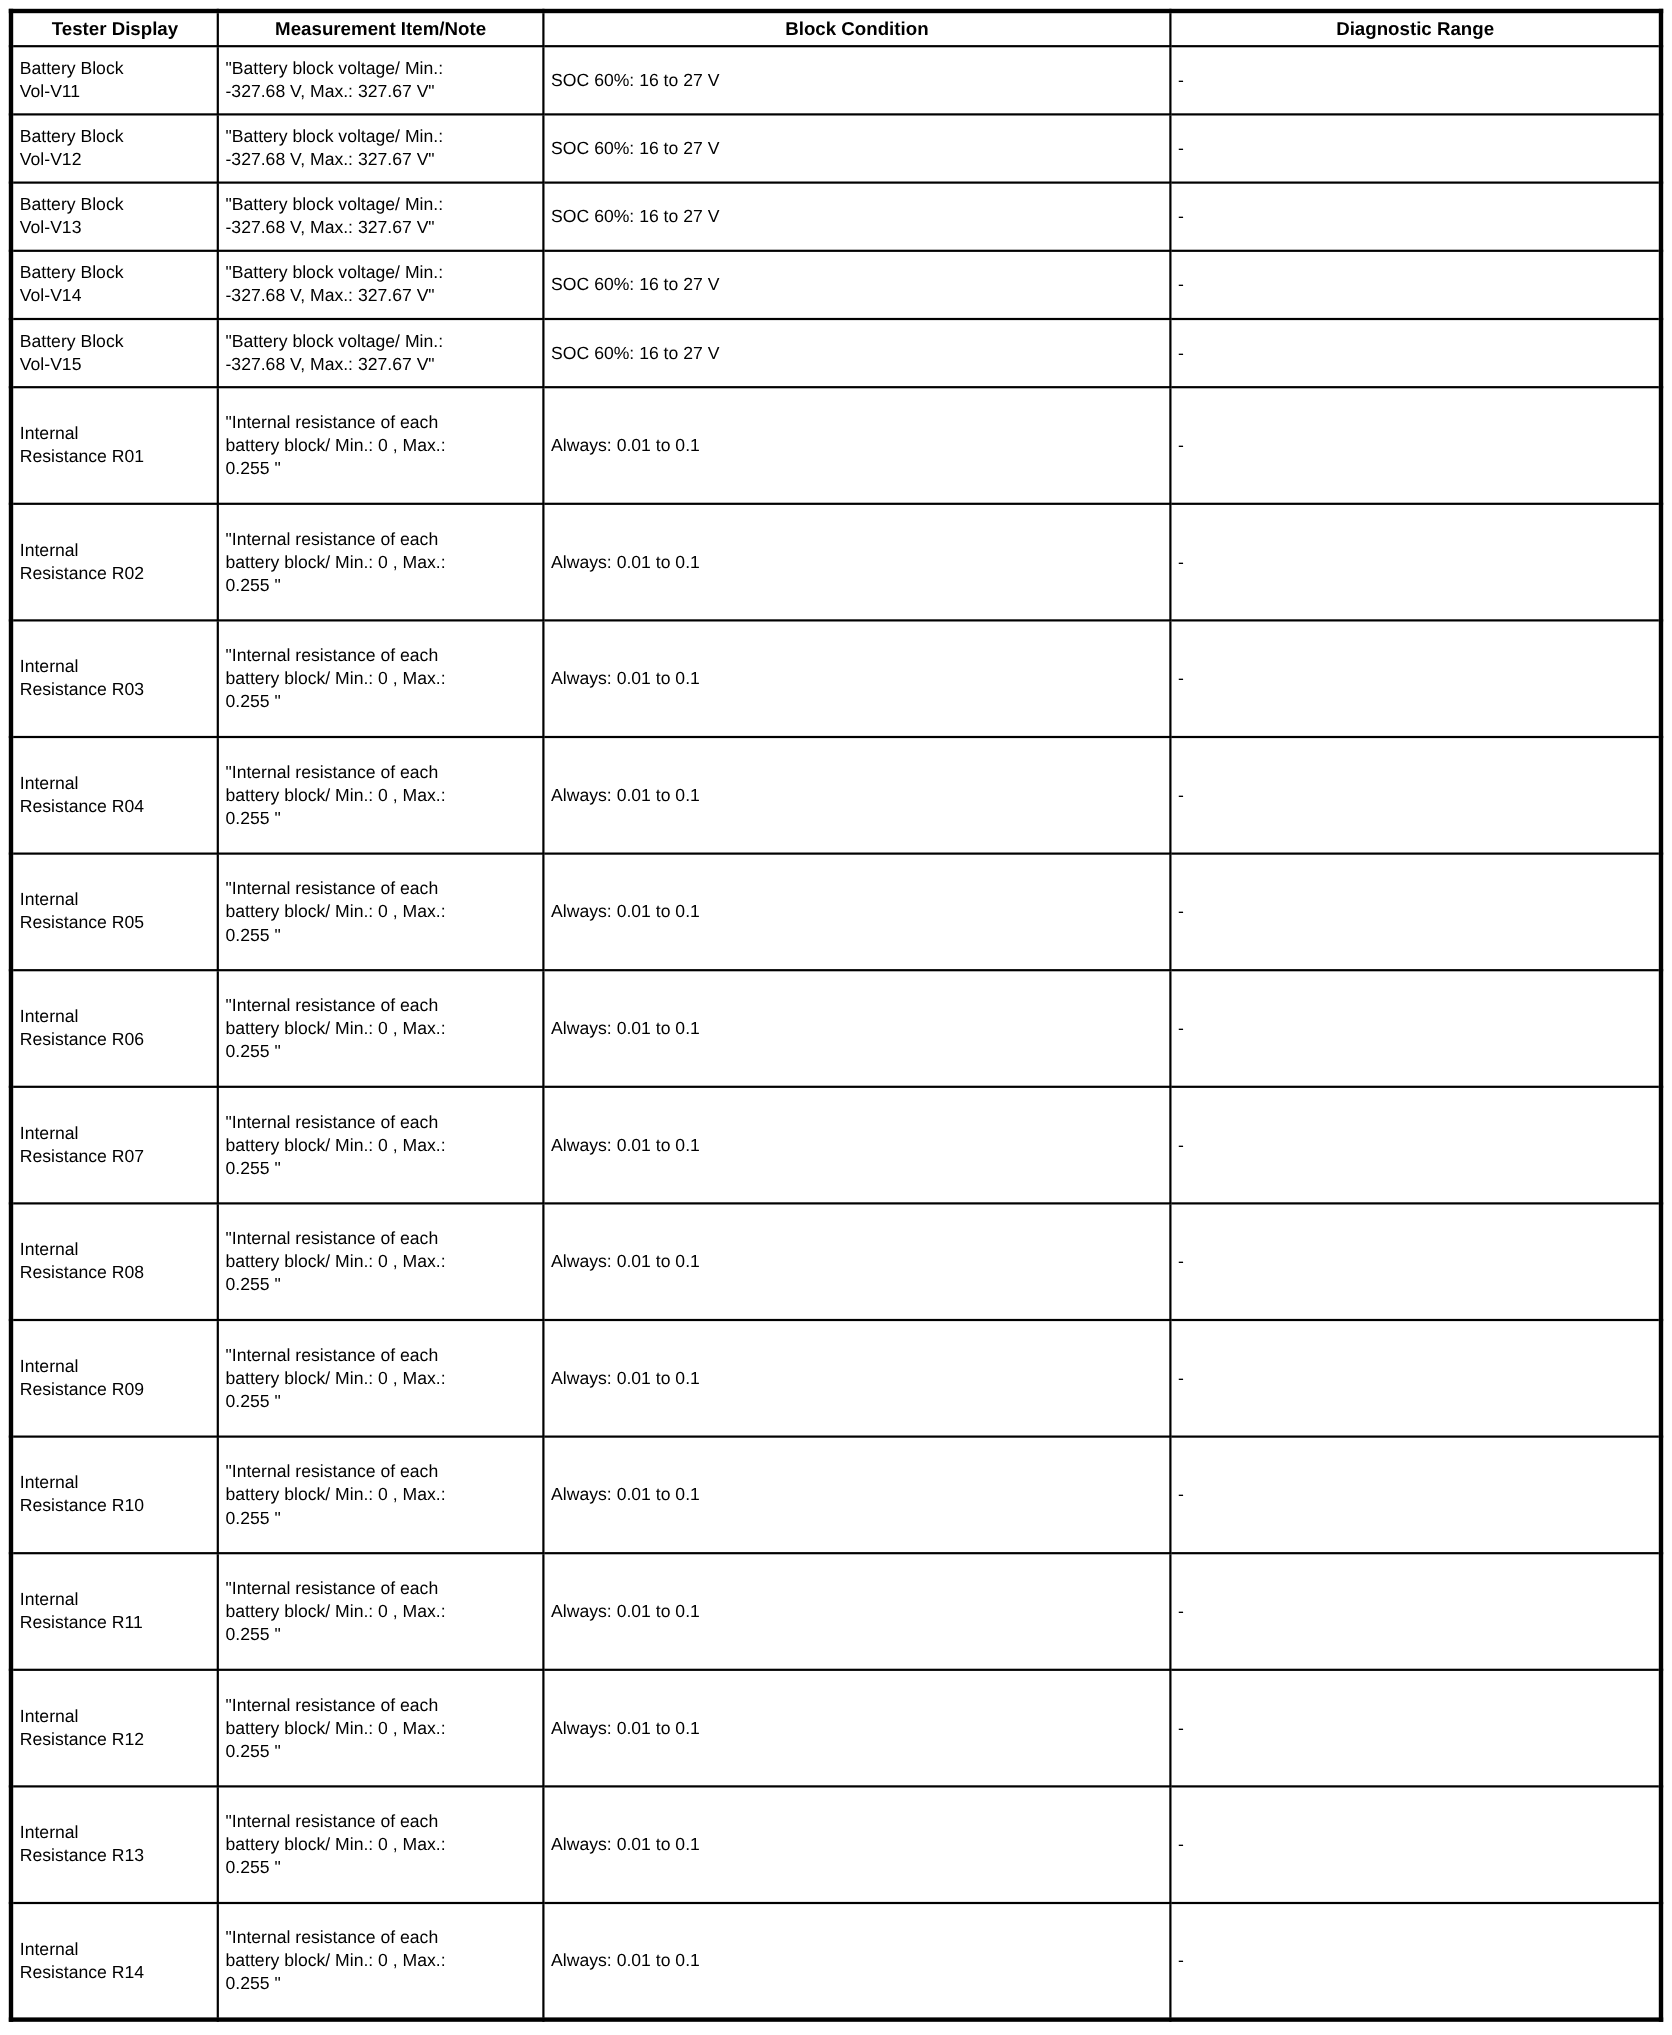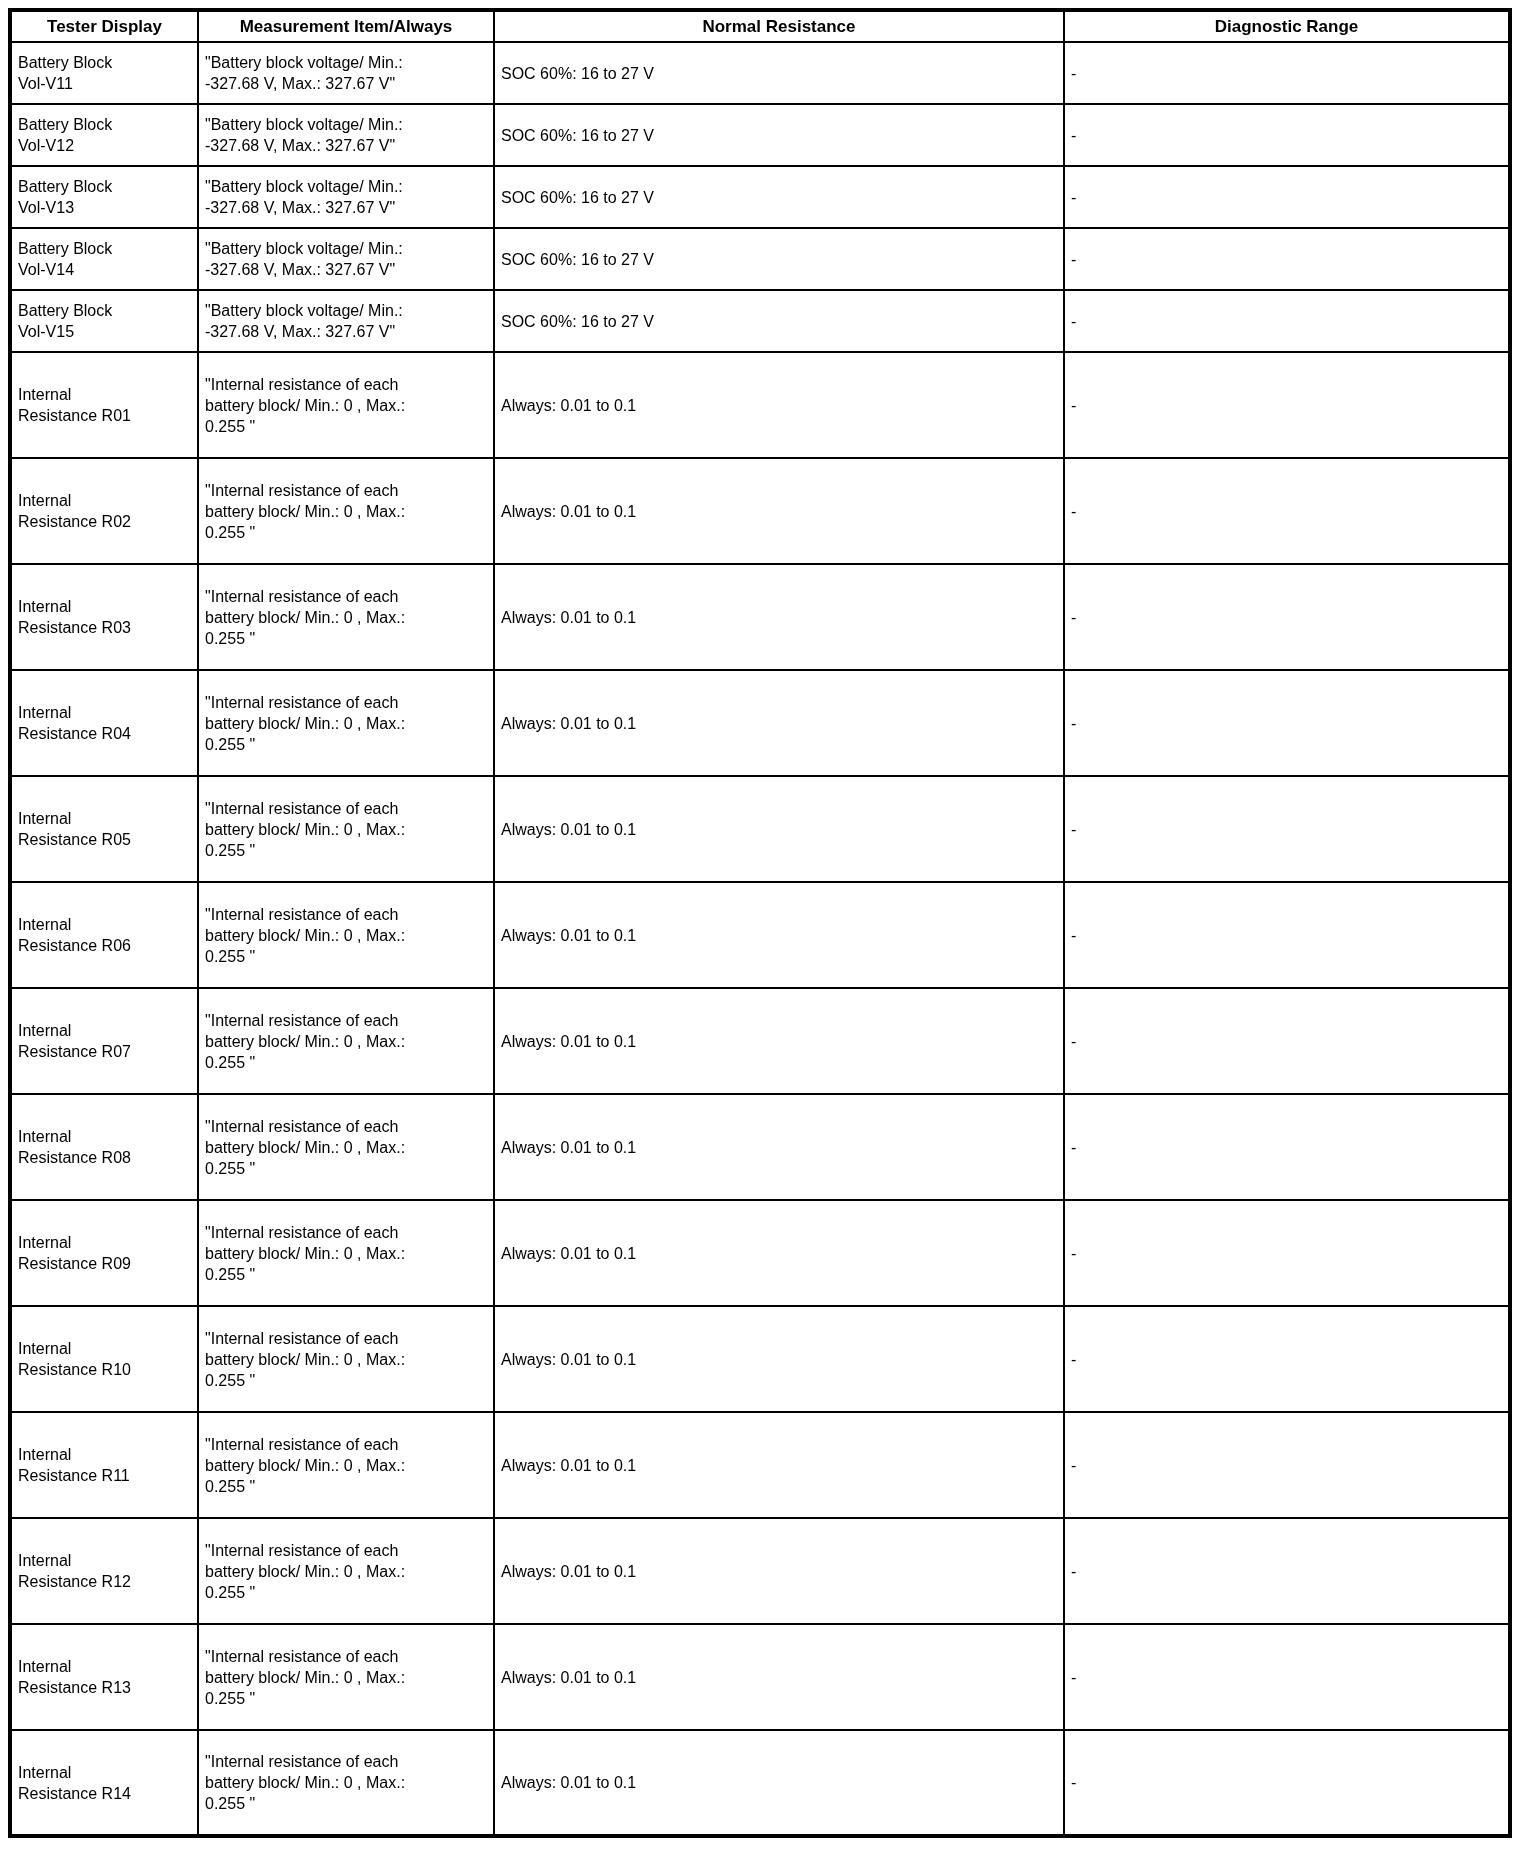--- a/index.html
+++ b/index.html
@@ -53,22 +53,22 @@
   <table class="diag-table">
     <colgroup>
       <col style="width:188px">
       <col style="width:296px">
       <col style="width:570px">
       <col>
     </colgroup>
     <thead>
       <tr>
         <th>Tester Display</th>
-        <th>Measurement Item/Always</th>
-        <th>Normal Resistance</th>
+        <th>Measurement Item/Note</th>
+        <th>Block Condition</th>
         <th>Diagnostic Range</th>
       </tr>
     </thead>
     <tbody>
         <tr style="height: 62px;">
     <td class="cell-tester">Battery Block
 Vol-V11</td>
     <td class="cell-item">"Battery block voltage/ Min.:
 -327.68 V, Max.: 327.67 V"</td>
     <td class="cell-condition">SOC 60%: 16 to 27 V</td>

